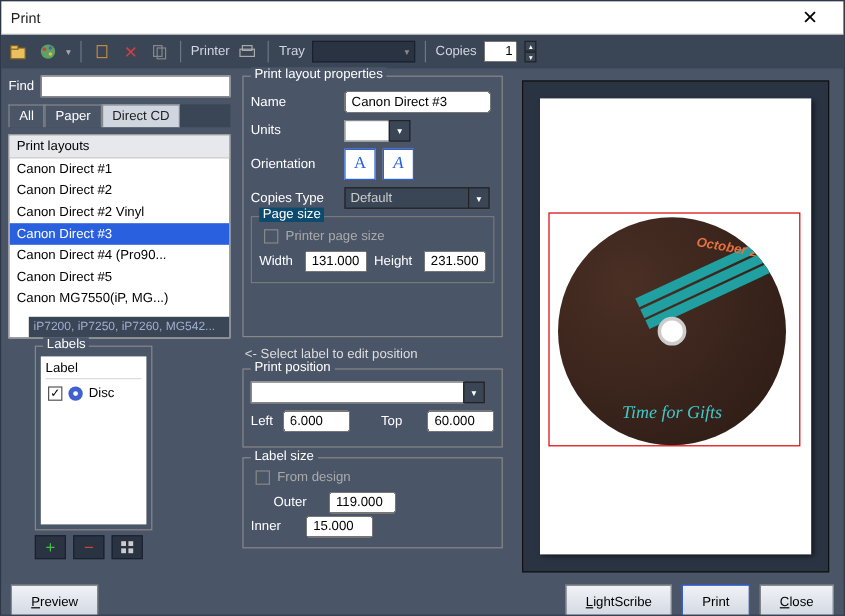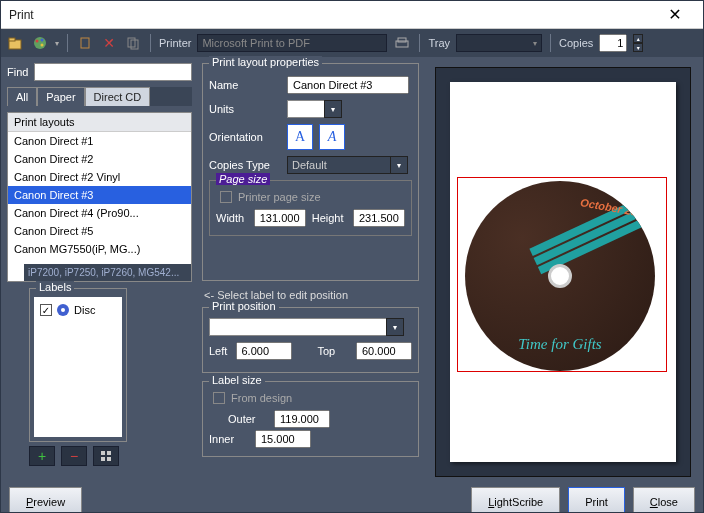--- a/index.html
+++ b/index.html
@@ -35,21 +35,21 @@
 .midcol { width: 225px; padding: 6px 4px; color: #fff; }
 .group { border: 1px solid #888; padding: 6px; margin-bottom: 8px; position: relative; }
 .group .gtitle { position: absolute; top: -8px; left: 6px; background: #4a5568; padding: 0 3px; }
 .row { display: flex; align-items: center; margin: 6px 0; gap: 6px; }
 .row .lbl { width: 72px; }
 .row input[type=text] { height: 18px; padding: 0 4px; font-size: 11px; }
 .row .sel { background: #fff; border: 1px solid #888; height: 18px; padding: 0 4px; display: flex; align-items: center; width: 110px; position:relative; }
 .sel .arrow { position:absolute; right:-18px; top:-1px; width:18px; height:18px; background:#3a4556; border:1px solid #222; display:flex; align-items:center; justify-content:center; font-size:8px; color:#fff;}
 .orient-btn { width: 26px; height: 26px; border: 1px solid #2860e0; background: #fff; display: flex; align-items: center; justify-content: center; font-size:14px; color:#2860e0; font-family:serif;}
 .subgroup { border: 1px solid #777; padding: 6px; margin-top: 6px; position: relative; }
-.subgroup .stitle { position: absolute; top: -8px; left: 6px; background: #4c1d95; padding: 0 3px; font-size:11px;font-style:italic;}
+.subgroup .stitle { position: absolute; top: -8px; left: 6px; background: #0c4a6e; padding: 0 3px; font-size:11px;}
 .chk { display: flex; align-items: center; gap: 6px; }
 .chk .box { width: 12px; height: 12px; border: 1px solid #888; }
 .rightcol { flex: 1; padding: 10px; display:flex; align-items:flex-start; justify-content:center;}
 .preview-outer { background:#2a3342; border:1px solid #111; width:256px; height:410px; padding:14px; position:relative;}
 .preview-page { background:#fff; width:100%; height:100%; position:relative; box-shadow: 2px 2px 4px rgba(0,0,0,.5);}
 .preview-red { position:absolute; border:1px solid #d00; }
 .disc { position:absolute; border-radius:50%; overflow:hidden; background:radial-gradient(circle at 30% 30%, #4a2f24, #2a1a14); display:flex; align-items:center; justify-content:center;}
 .disc-hole { position:absolute; width:24px; height:24px; background:#fff; border-radius:50%; border:3px solid #ccc;}
 .disc-text1 { position:absolute; right:18px; top:20px; color:#e67040; font-style:italic; font-weight:bold; font-size:11px; transform:rotate(10deg);}
 .disc-text2 { position:absolute; bottom:18px; width:100%; text-align:center; color:#40c8c8; font-style:italic; font-family:cursive; font-size:15px;}
@@ -94,23 +94,20 @@
     </span>
   <span class="ico" style="color:#d04040;font-size:14px;">✕</span>
   <span class="ico">
       <svg width="14" height="14">
         <rect x="2" y="2" width="7" height="9" fill="none" stroke="#888"></rect>
         <rect x="5" y="4" width="7" height="9" fill="none" stroke="#888"></rect>
       </svg>
     </span>
   <span class="sep"></span>
   <span>Printer</span>
-  <div class="dropdown" style="width:190px;">
-      <span>Microsoft Print to PDF</span>
-    </div>
   <span class="ico">
       <svg width="16" height="14">
         <rect x="2" y="5" width="12" height="6" fill="none" stroke="#aaa"></rect>
         <rect x="4" y="2" width="8" height="4" fill="none" stroke="#aaa"></rect>
       </svg>
     </span>
   <span class="sep"></span>
   <span>Tray</span>
   <div class="dropdown" style="width:86px;">
       <span></span>
@@ -148,20 +145,21 @@
         <div class="list-item">Canon Direct #5</div>
         <div class="list-item">Canon MG7550(iP, MG...)</div>
       </div>
       <div class="list-foot">iP7200, iP7250, iP7260, MG542...</div>
     </div>
     <div style="display:flex; gap:6px;">
       <div style="flex:0 0 120px;padding-left:22px;">
         <div class="labels-group">
           <span class="group-title">Labels</span>
           <div class="labels-body">
+            <div class="lbl-head">Label</div>
             <div class="lbl-row">
               <span style="width:12px;height:12px;border:1px solid #555;display:flex;align-items:center;justify-content:center;font-size:10px;color:#000;">✓</span>
               <svg width="14" height="14">
                   <circle cx="7" cy="7" r="6" fill="#4060d0"></circle>
                   <circle cx="7" cy="7" r="2" fill="#fff"></circle>
                 </svg>
               <span>Disc</span>
             </div>
           </div>
         </div>

